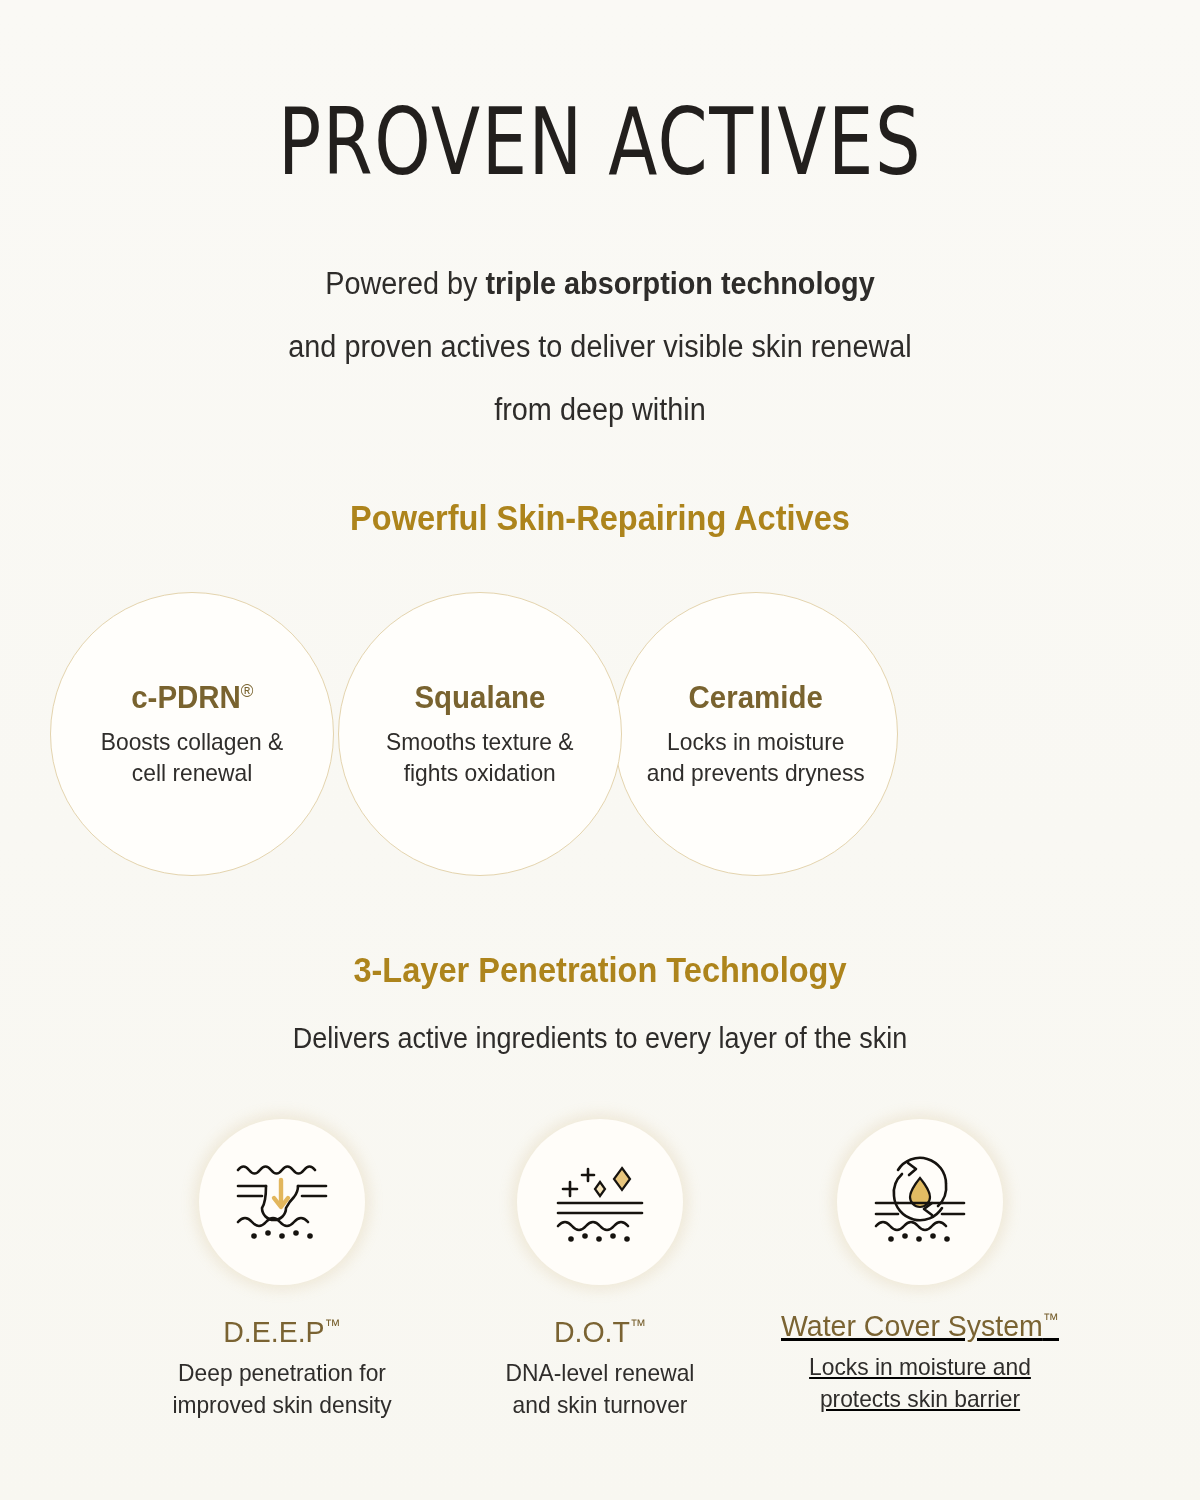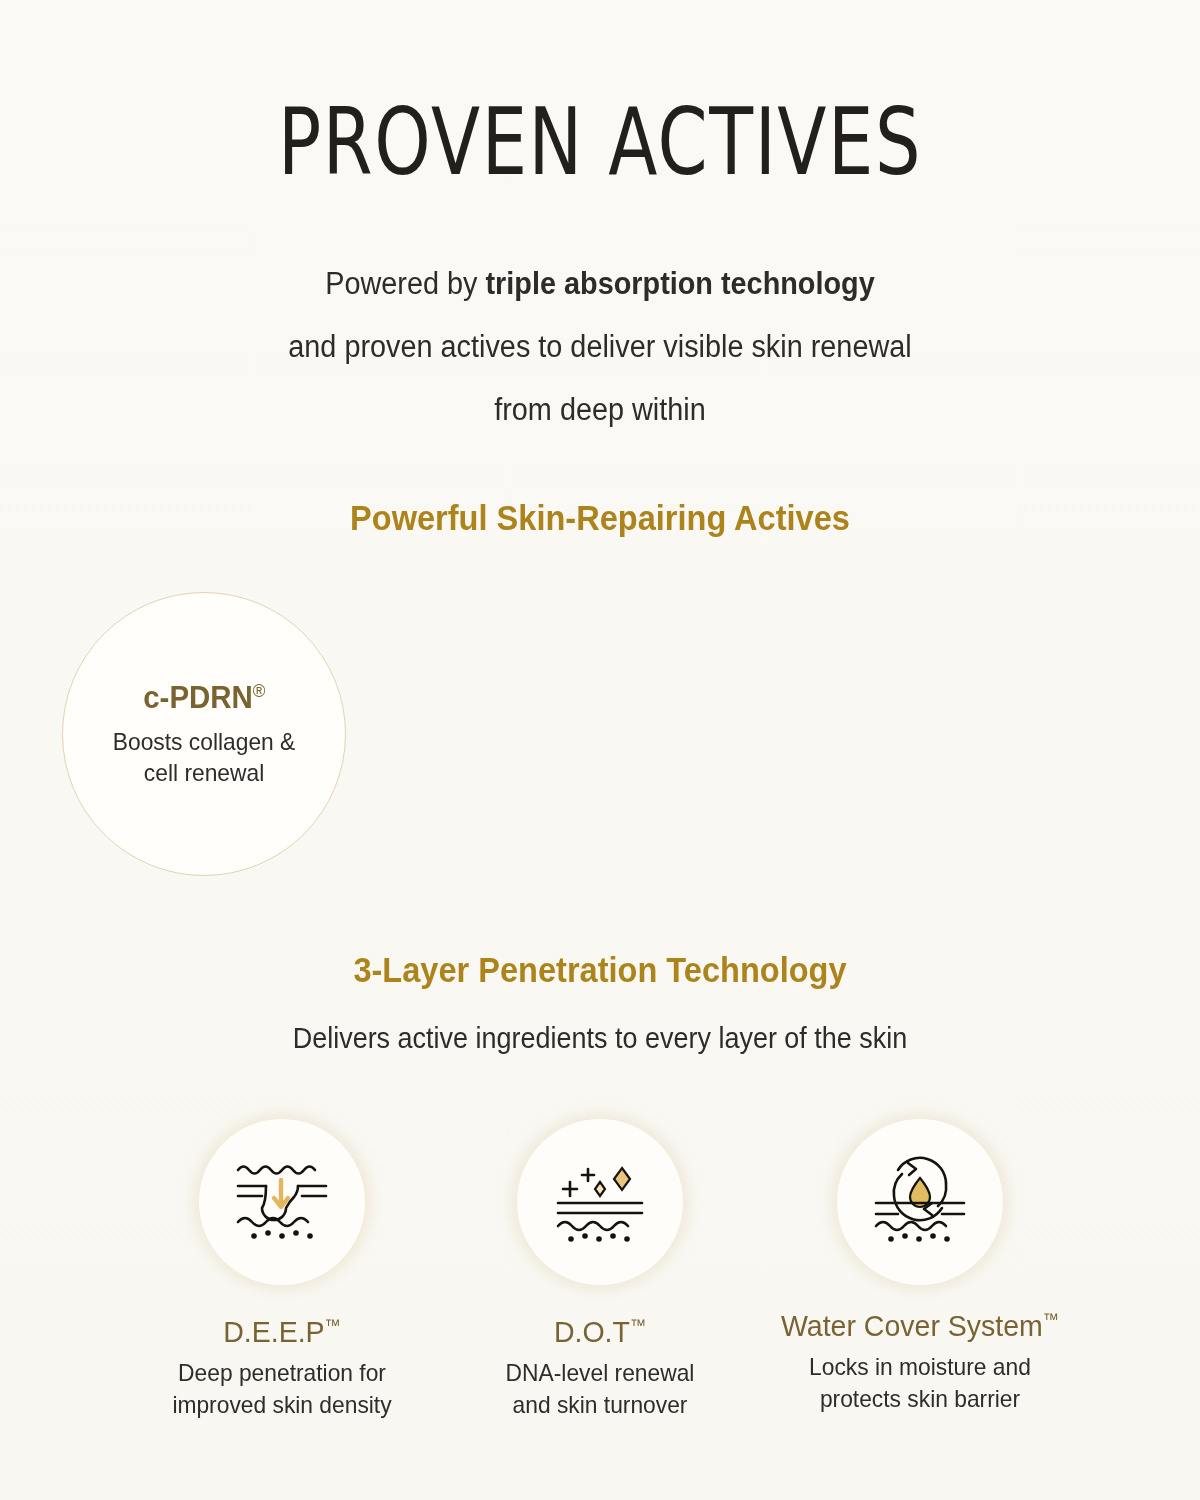--- a/index.html
+++ b/index.html
@@ -101,21 +101,21 @@
     border-radius: 50%;
     border: 1px solid #e4d4ae;
     background: #fffefb;
     box-sizing: border-box;
     display: flex;
     flex-direction: column;
     align-items: center;
     justify-content: center;
     text-align: center;
   }
-  .active-circle:nth-child(1) { left: 62px;  z-index: 4; }
+  .active-circle:nth-child(1) { left: 50px;  z-index: 4; }
   .active-circle:nth-child(2) { left: 338px; z-index: 3; }
   .active-circle:nth-child(3) { left: 614px; z-index: 2; }
   .active-circle:nth-child(4) { left: 872px; z-index: 1; width: 272px; }
 
   .active-name {
     font-size: 31px;
     font-weight: 700;
     color: #79632f;
     margin-bottom: 10px;
     white-space: nowrap;
@@ -143,21 +143,21 @@
     height: 360px;
   }
   .tech-item {
     position: absolute;
     top: 0;
     width: 320px;
     text-align: center;
   }
   .tech-item:nth-child(1) { left: 122px; }
   .tech-item:nth-child(2) { left: 440px; text-align: center; }
-  .tech-item:nth-child(3) { left: 760px; }
+  .tech-item:nth-child(3) { left: 760px; text-decoration: underline; }
 
   .tech-icon-wrap {
     width: 166px;
     height: 166px;
     margin: 0 auto;
     border-radius: 50%;
     background: #fffdf9;
     box-shadow: 0 0 14px 5px rgba(206, 176, 116, 0.20);
     display: flex;
     align-items: center;
@@ -203,21 +203,31 @@
   <div id="heading-actives" class="section-heading">Powerful Skin-Repairing Actives</div>
 
   <div class="actives-row">
 
     <div class="active-circle">
       <div class="active-name"><span>c-PDRN</span><span class="reg">®</span></div>
       <div class="active-desc">Boosts collagen &amp;
 cell renewal</div>
     </div>
 
-
+    <div class="active-circle">
+      <div class="active-name"><span>Squalane</span></div>
+      <div class="active-desc">Smooths texture &amp;
+fights oxidation</div>
+    </div>
+
+    <div class="active-circle">
+      <div class="active-name"><span>Ceramide</span></div>
+      <div class="active-desc">Locks in moisture
+and prevents dryness</div>
+    </div>
 
 
   </div>
 
   <div id="heading-tech" class="section-heading">3-Layer Penetration Technology</div>
 
   <div id="sub-tech" class="section-sub">Delivers active ingredients to every layer of the skin</div>
 
   <div class="tech-row">
 

